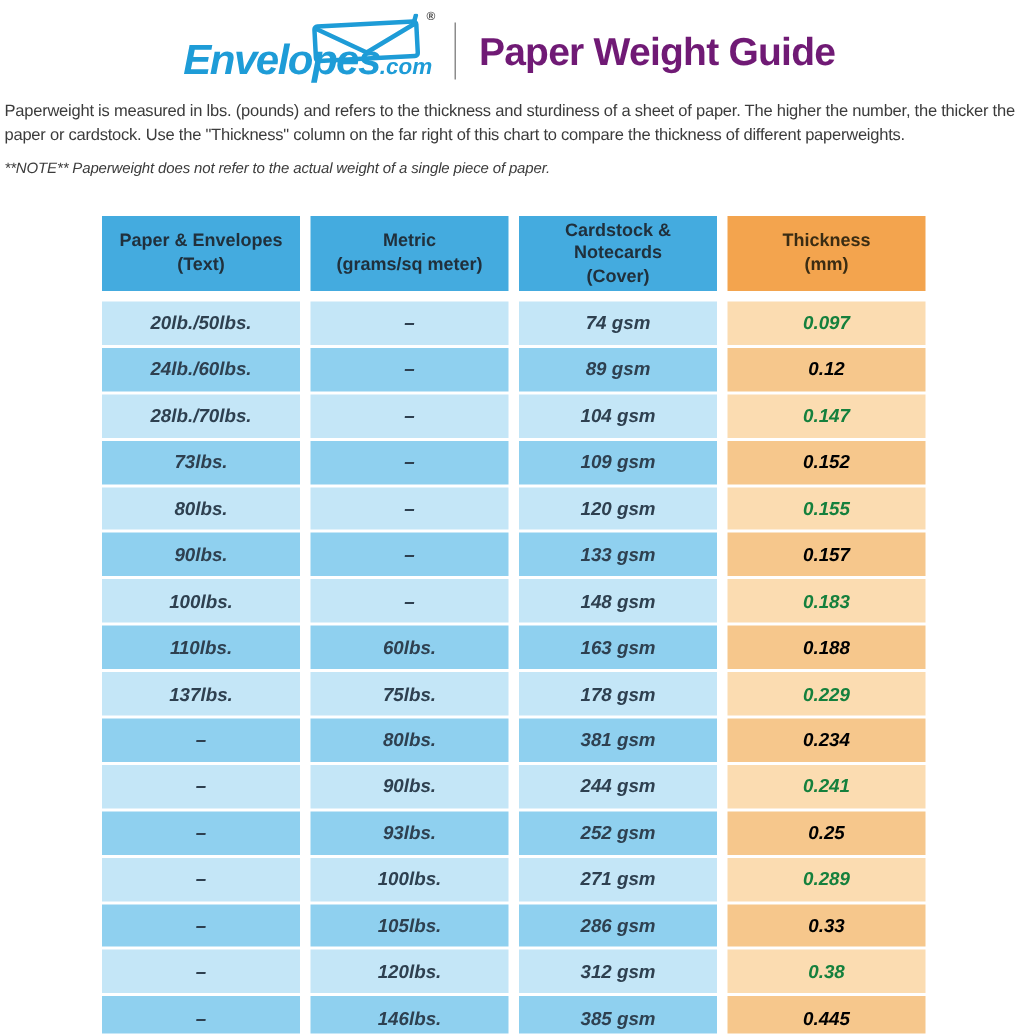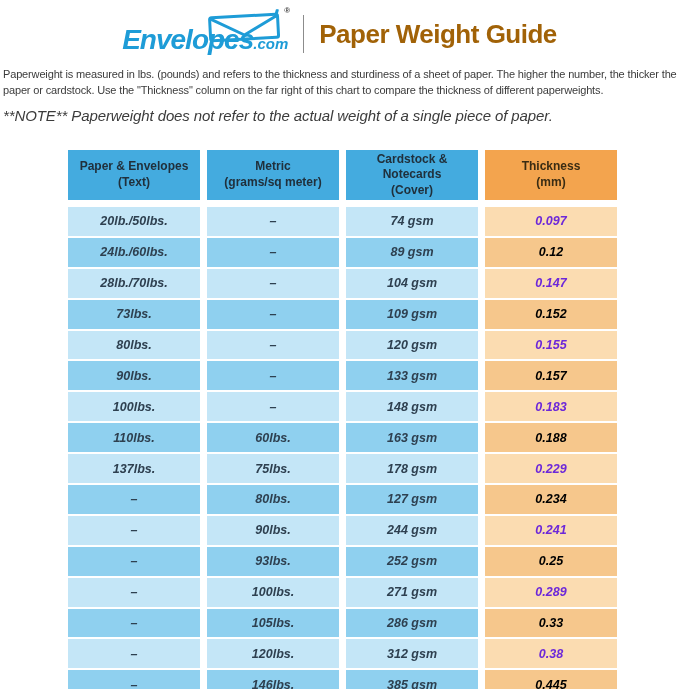--- a/index.html
+++ b/index.html
@@ -25,30 +25,30 @@
   .logo .envelope{
     position:absolute;top:-15px;right:6px;width:76px;height:30px;
     transform:rotate(-3deg);
   }
   .logo .reg{
     position:absolute;top:-19px;right:-2px;font-size:8px;font-style:normal;
     color:#444;font-weight:bold;
   }
   .header-divider{width:1px;height:38px;background:#8c8c8c;}
   .page-title{
-    font-size:26px;font-weight:bold;color:#a16207;letter-spacing:-0.5px;
+    font-size:26px;font-weight:bold;color:#701a75;letter-spacing:-0.5px;
     margin-top:0;
   }
   
   .intro{margin:11px 2px 0 3px;}
   .intro-paragraph{
     font-size:11px;line-height:15.5px;color:#3b3b3b;letter-spacing:-0.15px;
   }
   .intro-note{
-    margin-top:9px;font-size:15px;font-style:italic;color:#3b3b3b;
+    margin-top:9px;font-size:10px;font-style:italic;color:#3b3b3b;
     letter-spacing:-0.1px;
   }
   
   .pw-table{margin:21px 62px 0 68px;}
   .pw-head,.pw-body{
     display:grid;grid-template-columns:repeat(4,1fr);column-gap:7px;margin-top:26px;
   }
   .pw-head{height:50px;}
   .head-cell{
     display:flex;flex-direction:column;justify-content:center;align-items:center;
@@ -57,21 +57,21 @@
   }
   .head-cell.blue{background:var(--header-blue,#44abdf);}
   .head-cell.orange{background:var(--header-orange,#f3a44e);color:#3a2c13;align-items:center;}
   .pw-body{margin-top:7px;row-gap:2px;grid-auto-rows:28.9px;font-weight:bold;}
   .cell{
     display:flex;justify-content:center;align-items:center;
     font-size:12.5px;font-style:italic;color:var(--cell-text,#2e4050);
   }
   .cell.blue.light{background:var(--row-blue-light,#c4e6f7);}
   .cell.blue.dark{background:var(--row-blue-dark,#8fd0ef);}
-  .cell.orange.light{background:var(--row-orange-light,#fbdcb1);color:#6d28d9;}
+  .cell.orange.light{background:var(--row-orange-light,#fbdcb1);color:#15803d;}
   .cell.orange.dark{background:var(--row-orange-dark,#f6c78c);color:#000000;}
 </style>
 </head>
 <body>
 
 <div class="top-header">
   <div class="logo">
     <svg class="envelope" viewBox="0 0 76 30" fill="none">
       <rect x="4" y="5" width="68" height="23" rx="2" stroke="#1e9cd7" stroke-width="3"></rect>
       <polyline points="6,7 38,24 70,7" stroke="#1e9cd7" stroke-width="3" stroke-linecap="round" stroke-linejoin="round"></polyline>
@@ -140,21 +140,21 @@
       <div class="cell blue dark">110lbs.</div>
       <div class="cell blue dark">60lbs.</div>
       <div class="cell blue dark">163 gsm</div>
       <div class="cell orange dark">0.188</div>
       <div class="cell blue light">137lbs.</div>
       <div class="cell blue light">75lbs.</div>
       <div class="cell blue light">178 gsm</div>
       <div class="cell orange light">0.229</div>
       <div class="cell blue dark">–</div>
       <div class="cell blue dark">80lbs.</div>
-      <div class="cell blue dark">127 gsm</div>
+      <div class="cell blue dark">381 gsm</div>
       <div class="cell orange dark">0.234</div>
       <div class="cell blue light">–</div>
       <div class="cell blue light">90lbs.</div>
       <div class="cell blue light">244 gsm</div>
       <div class="cell orange light">0.241</div>
       <div class="cell blue dark">–</div>
       <div class="cell blue dark">93lbs.</div>
       <div class="cell blue dark">252 gsm</div>
       <div class="cell orange dark">0.25</div>
       <div class="cell blue light">–</div>

